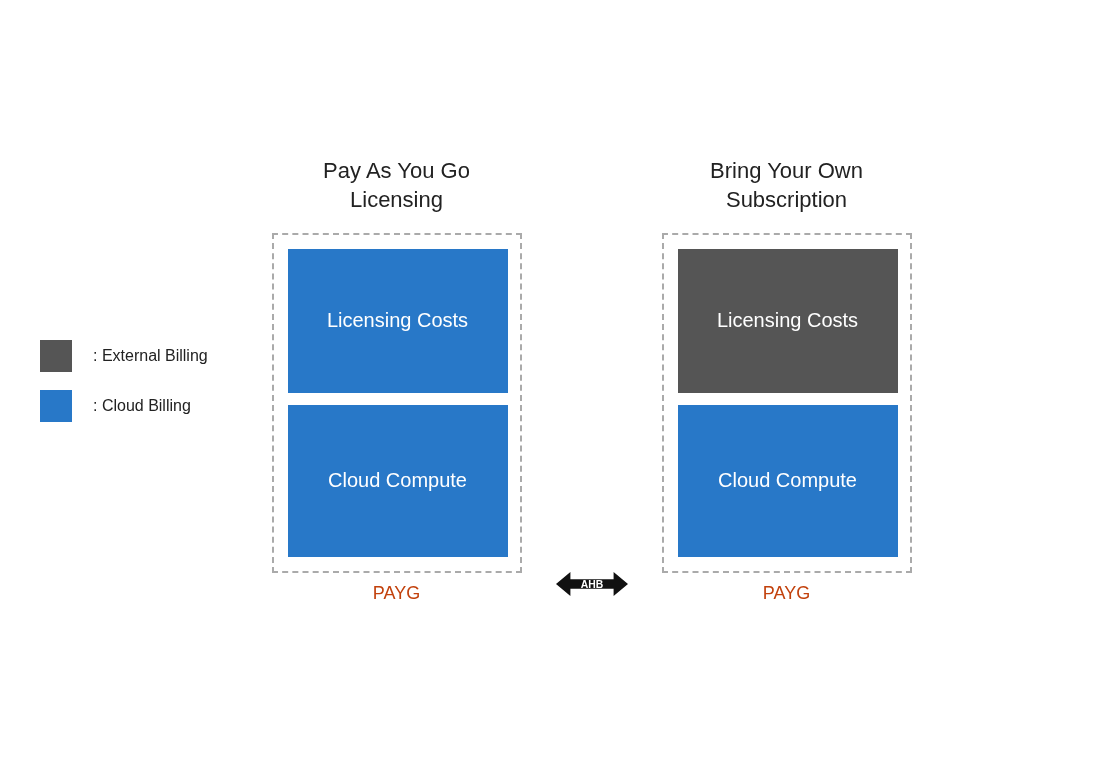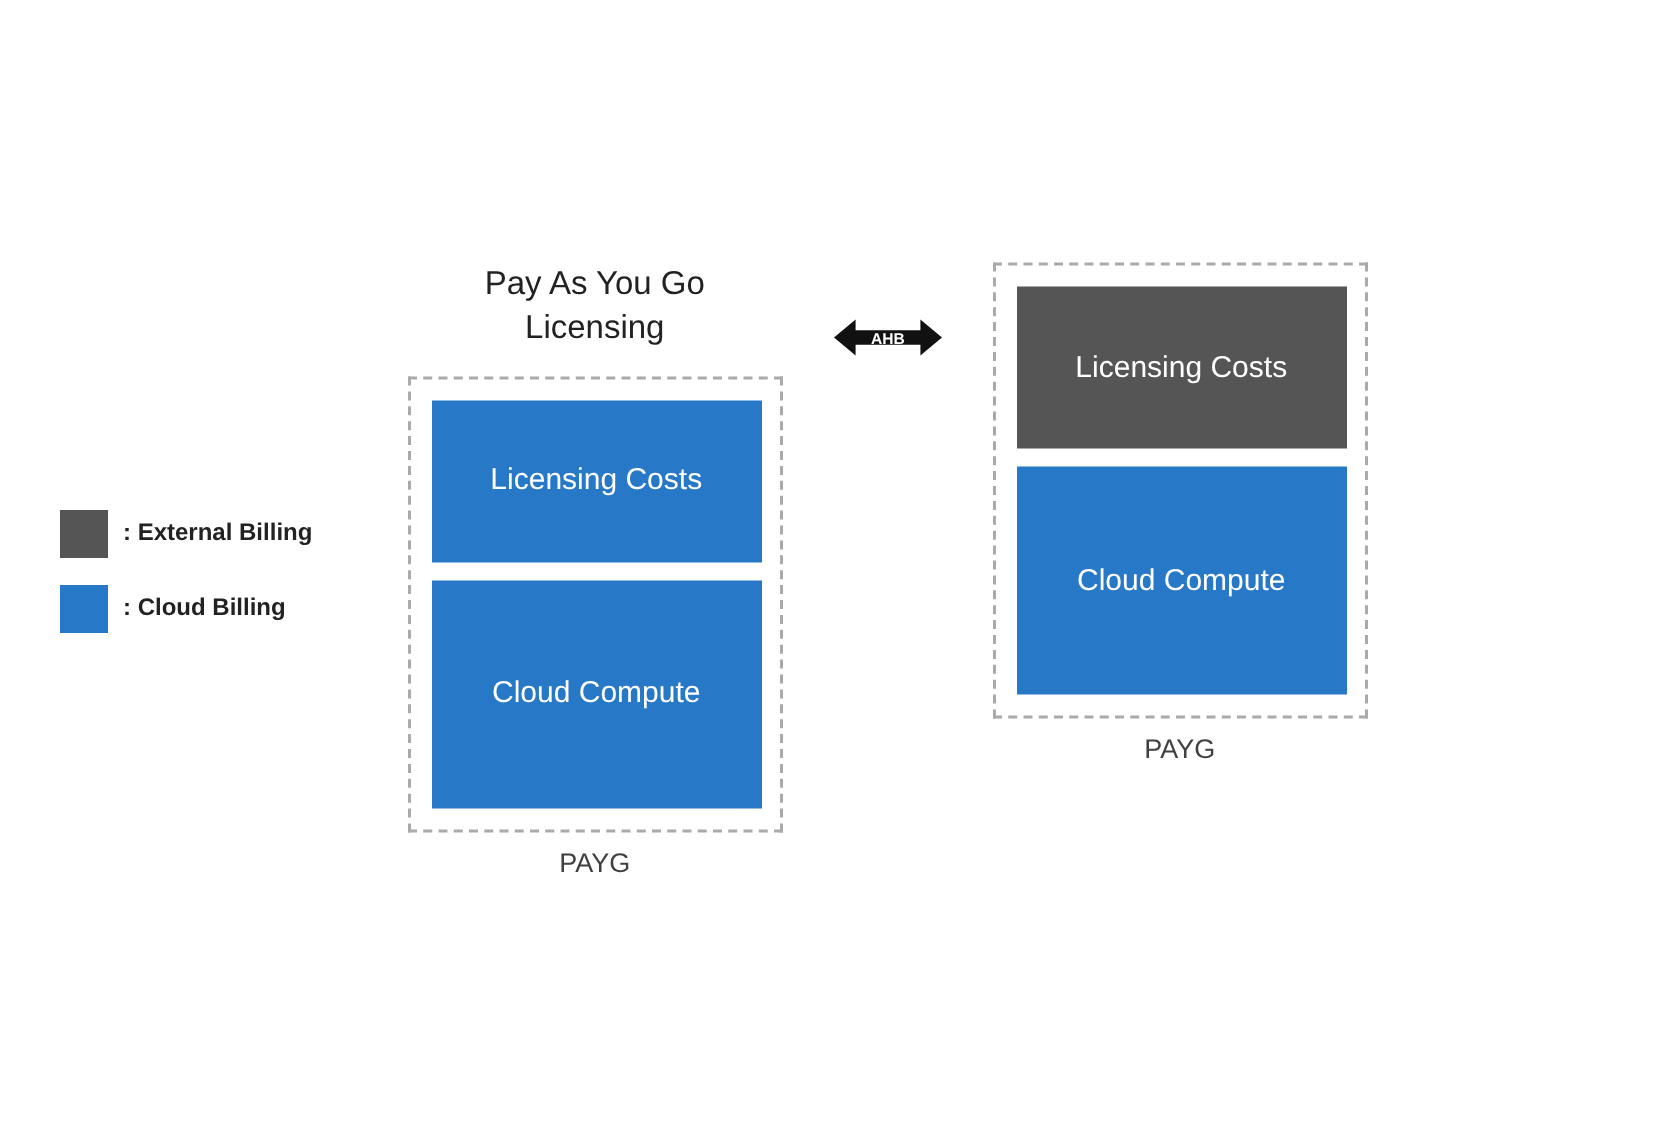--- a/index.html
+++ b/index.html
@@ -26,41 +26,40 @@
       left: 40px;
       top: 50%;
       transform: translateY(-50%);
       display: flex;
       flex-direction: column;
       gap: 18px;
     }
     .legend-item {
       display: flex;
       align-items: center;
-      gap: 10px;
-      font-weight: bold;
+      gap: 21px;
     }
     .legend-box {
       width: 32px;
       height: 32px;
       flex-shrink: 0;
     }
     .legend-box.dark {
       background: #555555;
     }
     .legend-box.blue {
       background: #2878c8;
     }
     .legend-label {
       font-size: 16px;
       color: #222;
     }
     .columns-wrapper {
       display: flex;
-      align-items: flex-start;
+      align-items: flex-end;
       gap: 0;
       margin-left: 80px;
     }
     .column-wrapper {
       display: flex;
       flex-direction: column;
       align-items: center;
     }
     .column-title {
       font-size: 22px;
@@ -88,28 +87,28 @@
       font-weight: 400;
       text-align: center;
     }
     .block.blue {
       background: #2878c8;
     }
     .block.dark {
       background: #555555;
     }
     .block.licensing {
-      height: 108px;
+      height: 144px;
     }
     .block.compute {
       height: 152px;
     }
     .column-label {
       font-size: 18px;
-      color: #404040;
+      color: #c2410c;
       margin-top: 10px;
       font-weight: 400;
     }
     .ahb-arrow {
       display: flex;
       flex-direction: column;
       align-items: center;
       justify-content: center;
       width: 120px;
       margin: 0 10px;
@@ -161,20 +160,21 @@
       <div class="double-arrow">
         <svg viewBox="0 0 90 50" xmlns="http://www.w3.org/2000/svg">
 
           <polygon points="0,25 18,10 18,19 72,19 72,10 90,25 72,40 72,31 18,31 18,40" fill="#111111"></polygon>
           <text x="45" y="30" text-anchor="middle" font-size="13" font-weight="bold" fill="white" font-family="Arial,sans-serif">AHB</text>
         </svg>
       </div>
     </div>
 
     <div class="column-wrapper">
+      <div class="column-title">Bring Your Own<br>Subscription</div>
       <div class="dashed-box">
         <div class="block dark licensing">
           <span>Licensing Costs</span>
         </div>
         <div class="block blue compute">
           <span>Cloud Compute</span>
         </div>
       </div>
       <div class="column-label">PAYG</div>
     </div>

